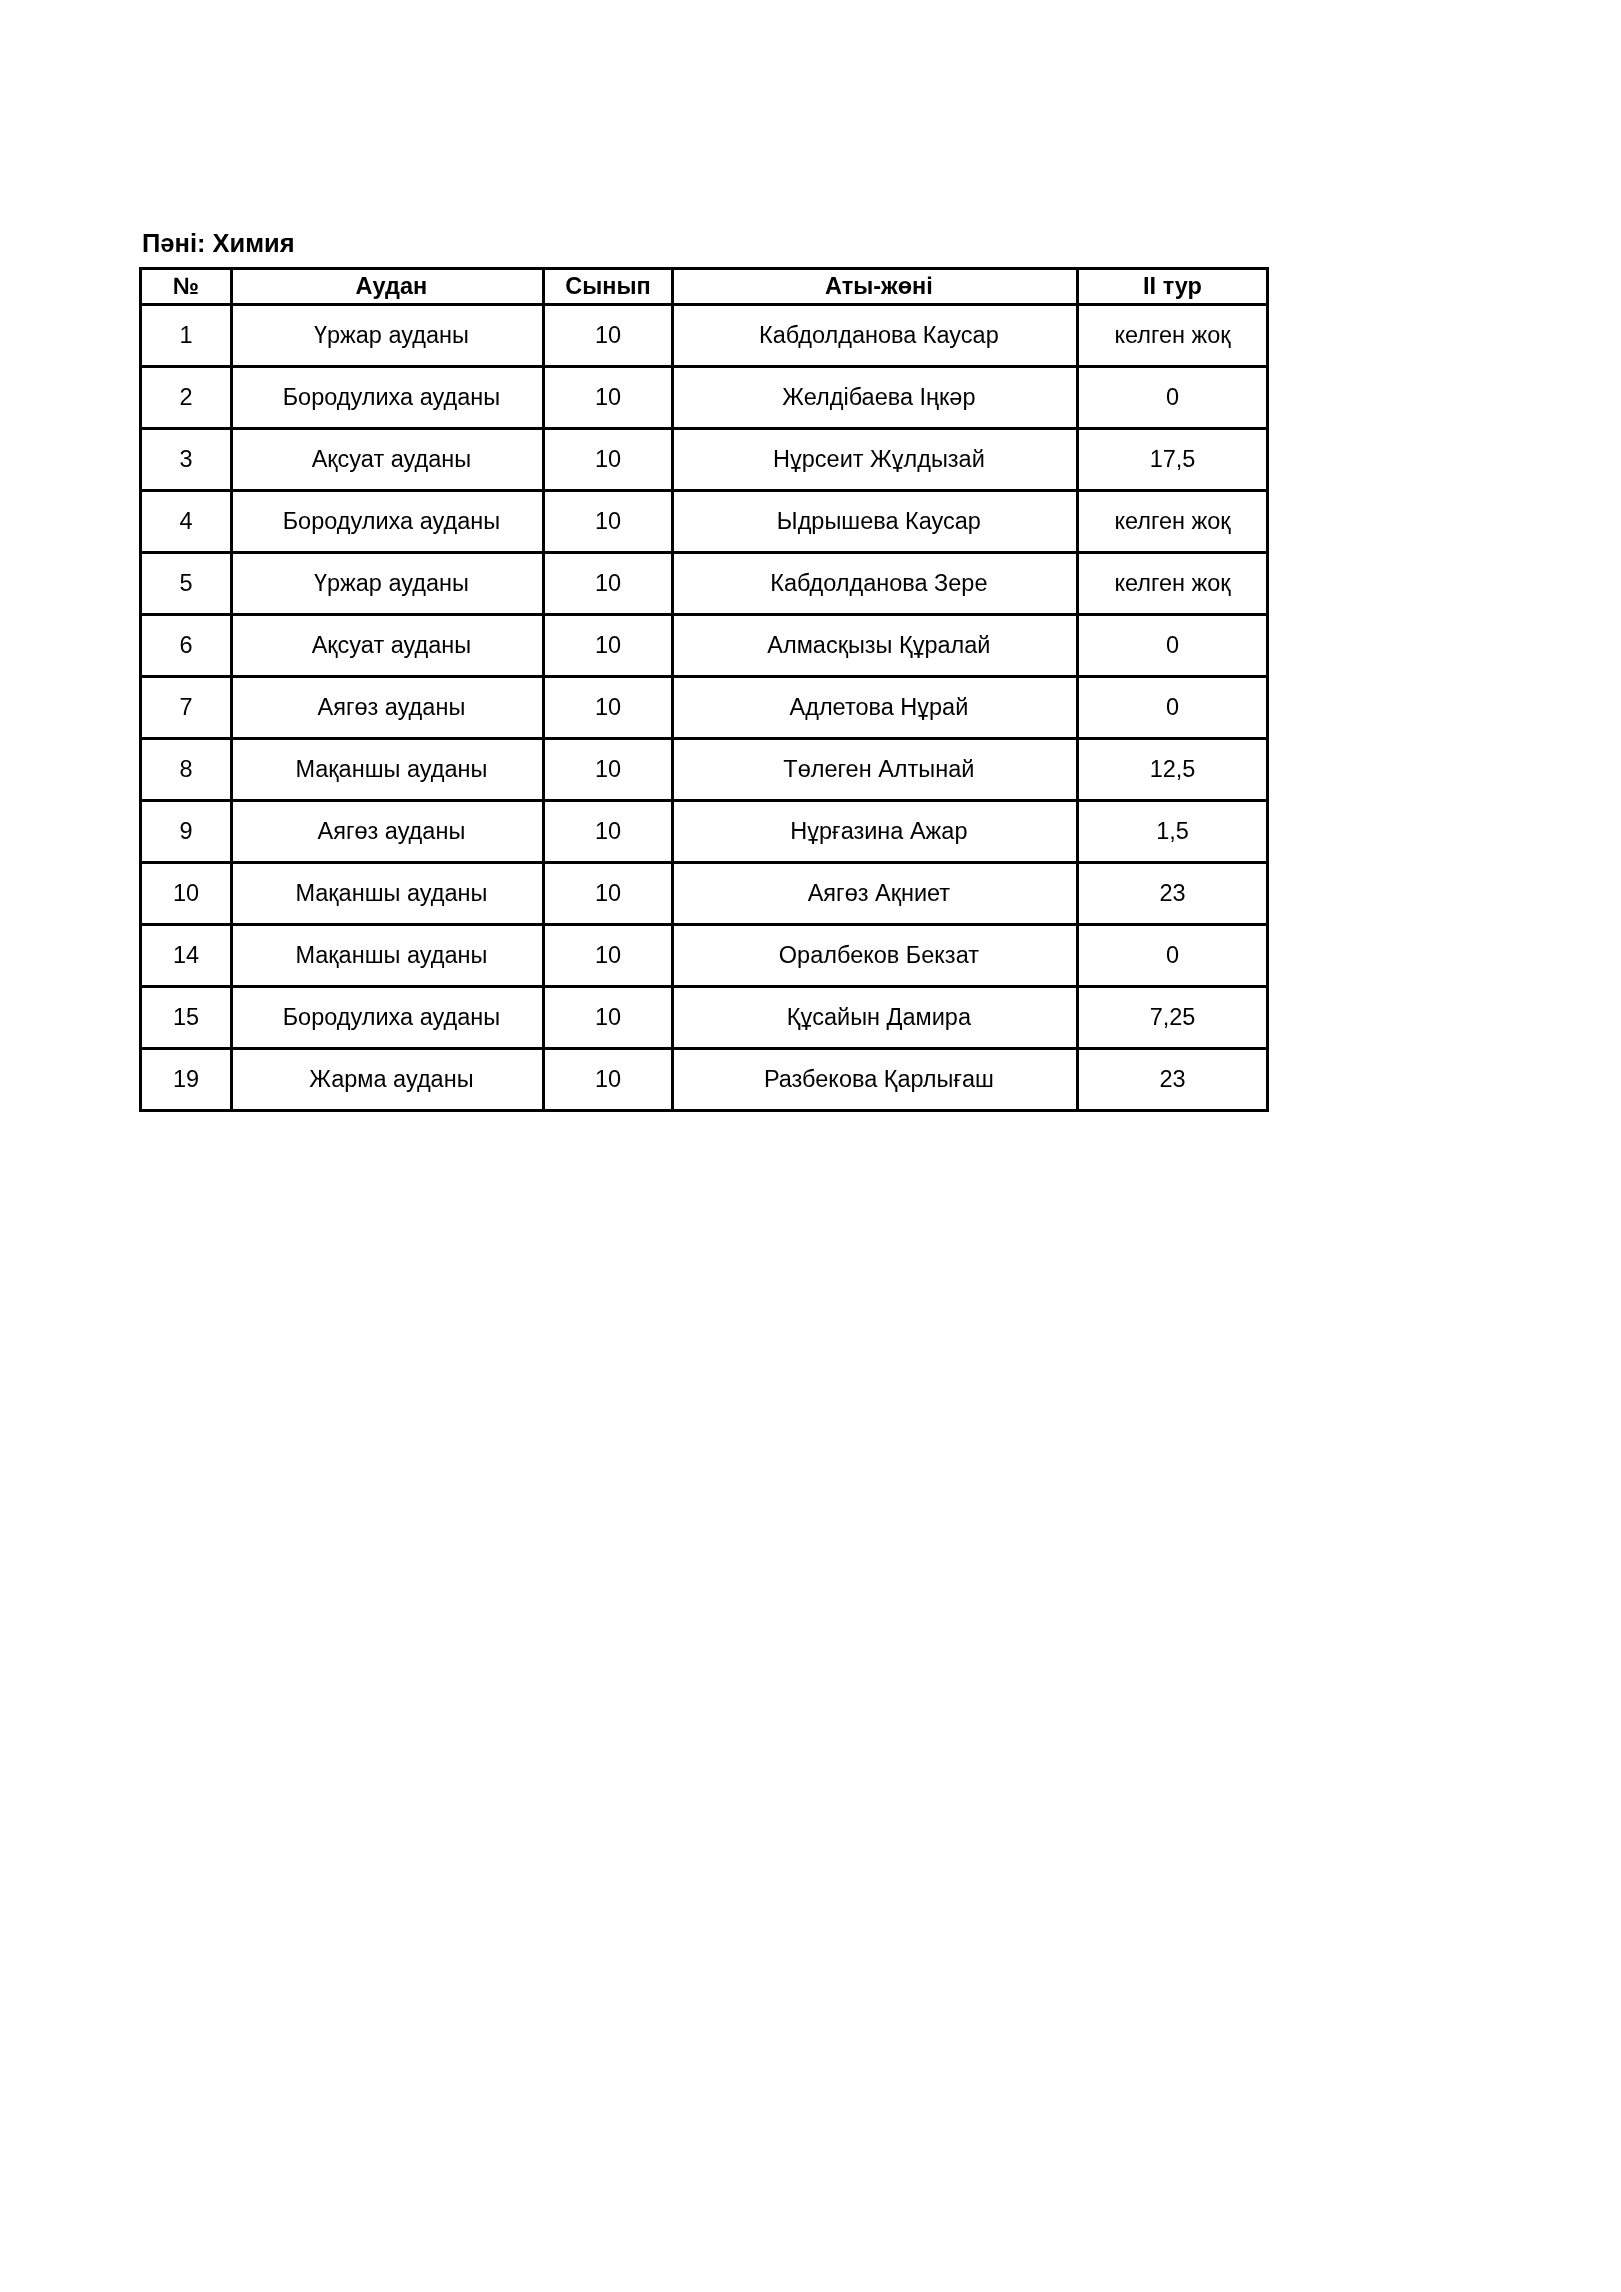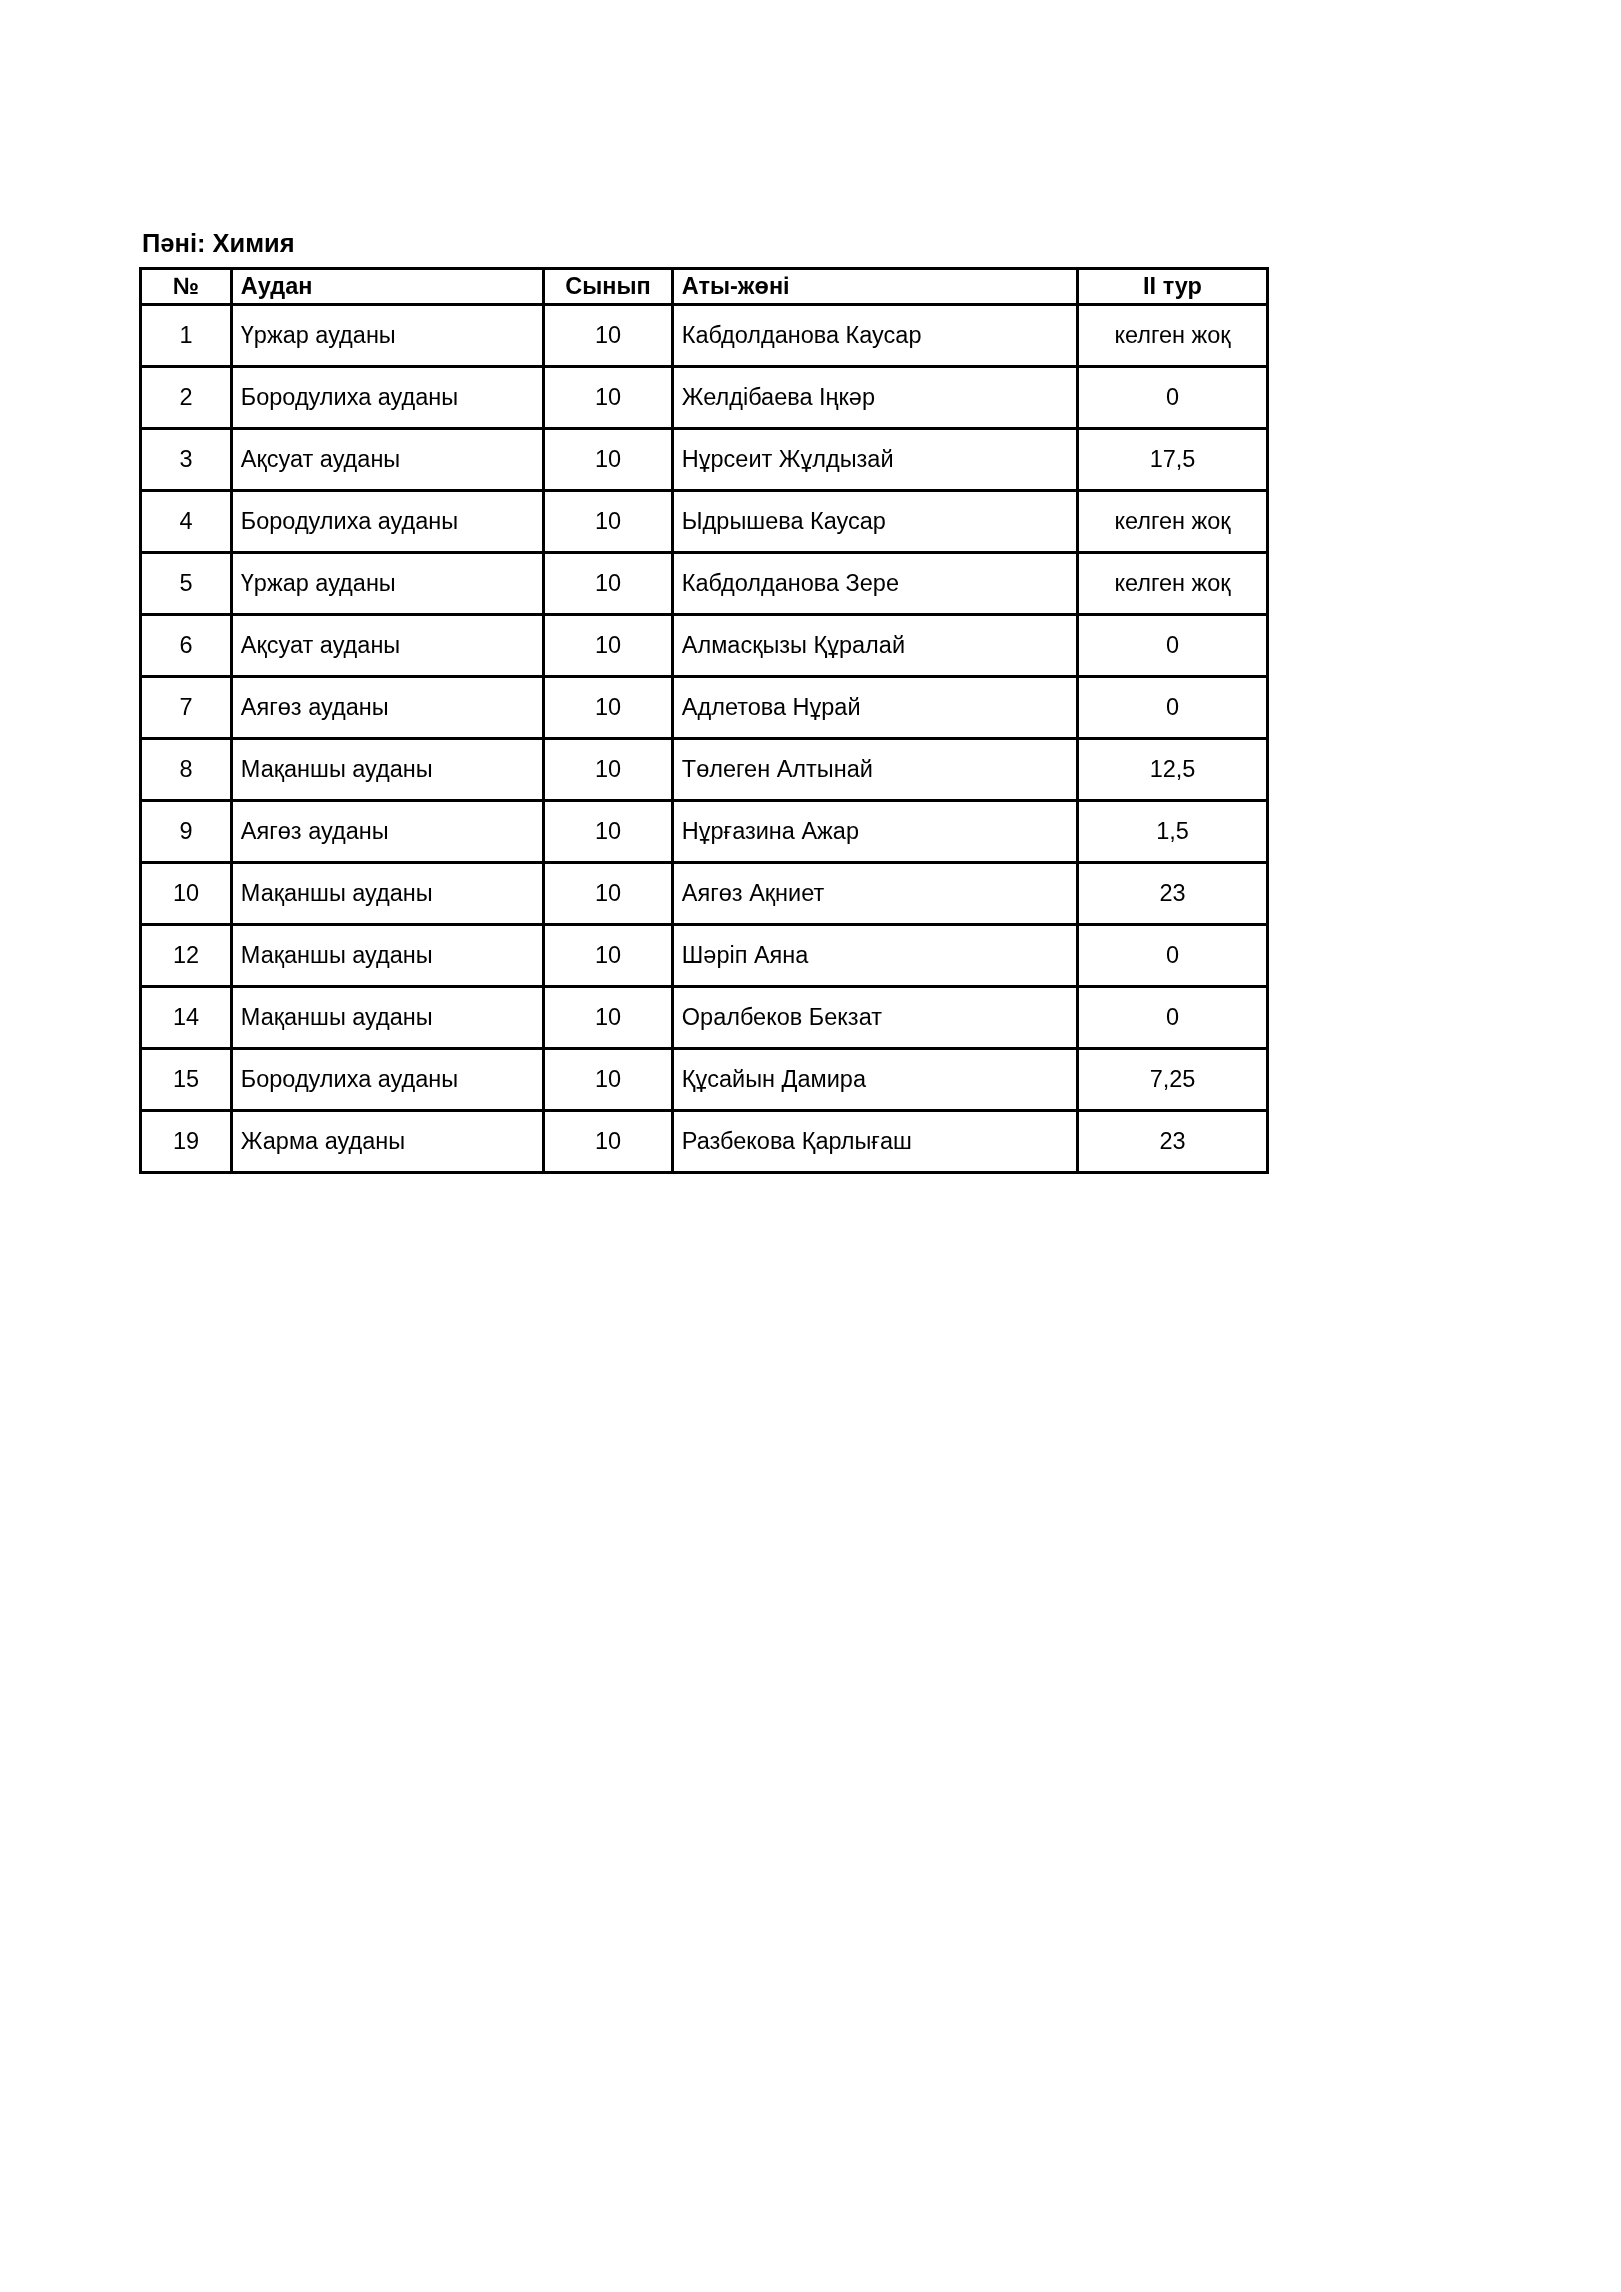--- a/index.html
+++ b/index.html
@@ -44,21 +44,21 @@
     font-size: 23.5px;
     height: 36px;
     padding: 0;
   }
   table.results td {
     font-weight: normal;
     font-size: 23.5px;
     height: 62px;
     padding: 0;
   }
-  .al { text-align: left; padding-left: 7.8px !important; }
+  .al { text-align: center; padding-left: 7.8px !important; }
   .ac { text-align: center; }
 </style>
 </head>
 <body>
 
 <main>
 
   <div class="title-block">
     <div>Пәні: Химия</div>
     <div>Сынып: 10 сынып</div>
@@ -146,27 +146,20 @@
           <td class="ac">1,5</td>
         </tr>
         <tr>
           <td class="ac">10</td>
           <td class="al">Мақаншы ауданы</td>
           <td class="ac">10</td>
           <td class="al">Аягөз Ақниет</td>
           <td class="ac">23</td>
         </tr>
         <tr>
-          <td class="ac">12</td>
-          <td class="al">Мақаншы ауданы</td>
-          <td class="ac">10</td>
-          <td class="al">Шәріп Аяна</td>
-          <td class="ac">0</td>
-        </tr>
-        <tr>
           <td class="ac">14</td>
           <td class="al">Мақаншы ауданы</td>
           <td class="ac">10</td>
           <td class="al">Оралбеков Бекзат</td>
           <td class="ac">0</td>
         </tr>
         <tr>
           <td class="ac">15</td>
           <td class="al">Бородулиха ауданы</td>
           <td class="ac">10</td>

